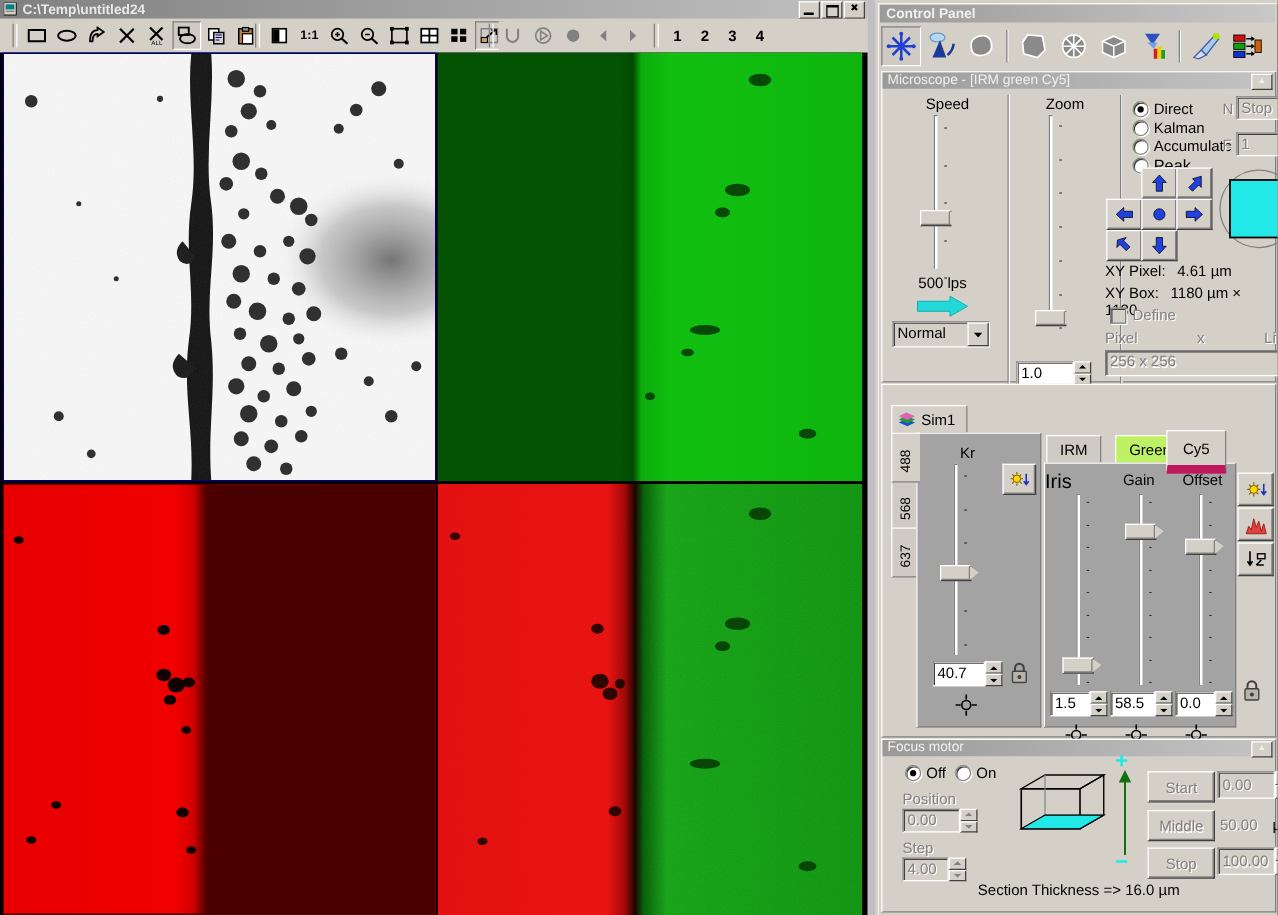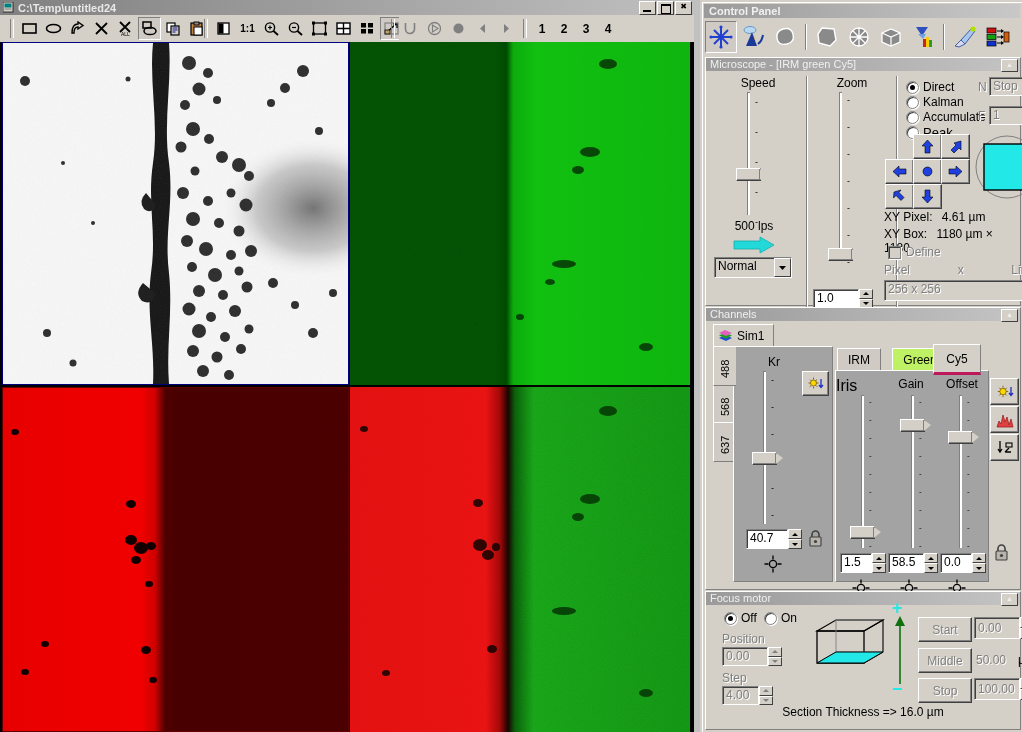--- a/index.html
+++ b/index.html
@@ -699,24 +699,20 @@
         <span class="lbl dim" style="font-size:12px;">x</span>
         <span class="lbl dim" style="font-size:12px;">Lines</span>
       </div>
       <div class="combo dis" style="left:178px;top:222px;width:156px;height:19px;">
         <div class="ctext">256 x 256</div>
 
       </div>
     </div>
 
     <div class="section" style="top:305px;height:281px;">
-      <div class="sectitle">
-        <span>Channels</span>
-        <div class="collapse">▲</div>
-      </div>
 
       <div style="position:absolute;left:7px;top:16px;width:56px;height:21px;
            background:#d4d0c8;border:1px solid #fff;border-right-color:#808080;border-bottom-color:#808080;display:flex;align-items:center;gap:3px;padding-left:3px;">
         <svg width="17" height="14" viewBox="0 0 17 14">
           <path d="M2 9 L8 6 L15 9 L9 12 Z" fill="#2050d0"></path>
           <path d="M2 6.5 L8 3.5 L15 6.5 L9 9.5 Z" fill="#20a020"></path>
           <path d="M2 4 L8 1 L15 4 L9 7 Z" fill="#e060c0"></path>
           </svg>
         <span style="font-size:12px;">Sim1</span>
       </div>
@@ -780,21 +776,21 @@
           <path d="M9 0.5 v4 M9 13.5 v4 M0.5 9 h4 M13.5 9 h4" stroke="#000" stroke-width="1.3"></path>
           </svg>
       </div>
 
       <div class="tab" style="left:131px;top:40px;width:42px;height:22px;background:#cfcbc4;">
         <span>IRM</span>
         </div>
       <div class="tab" style="left:186px;top:40px;width:54px;height:22px;background:#bef264;">
         <span>Green</span>
         </div>
-      <div class="tab act" style="left:227px;top:36px;width:46px;height:27px;background:#d4d0c8;border-bottom:3px solid #be185d;">
+      <div class="tab act" style="left:227px;top:36px;width:46px;height:27px;background:#d4d0c8;border-bottom:7px solid #be185d;">
         <span>Cy5</span>
         </div>
 
       <div class="panelbox" style="left:129px;top:62px;width:152px;height:210px;">
         <div style="position:absolute;left:0;top:6px;width:152px;display:flex;">
           <div class="lbl" style="width:50px;text-align:left;font-size:16px;">Iris</div>
           <div class="lbl" style="width:50px;text-align:center;font-size:12px;">Gain</div>
           <div class="lbl" style="width:52px;text-align:center;font-size:12px;">Offset</div>
         </div>
 

